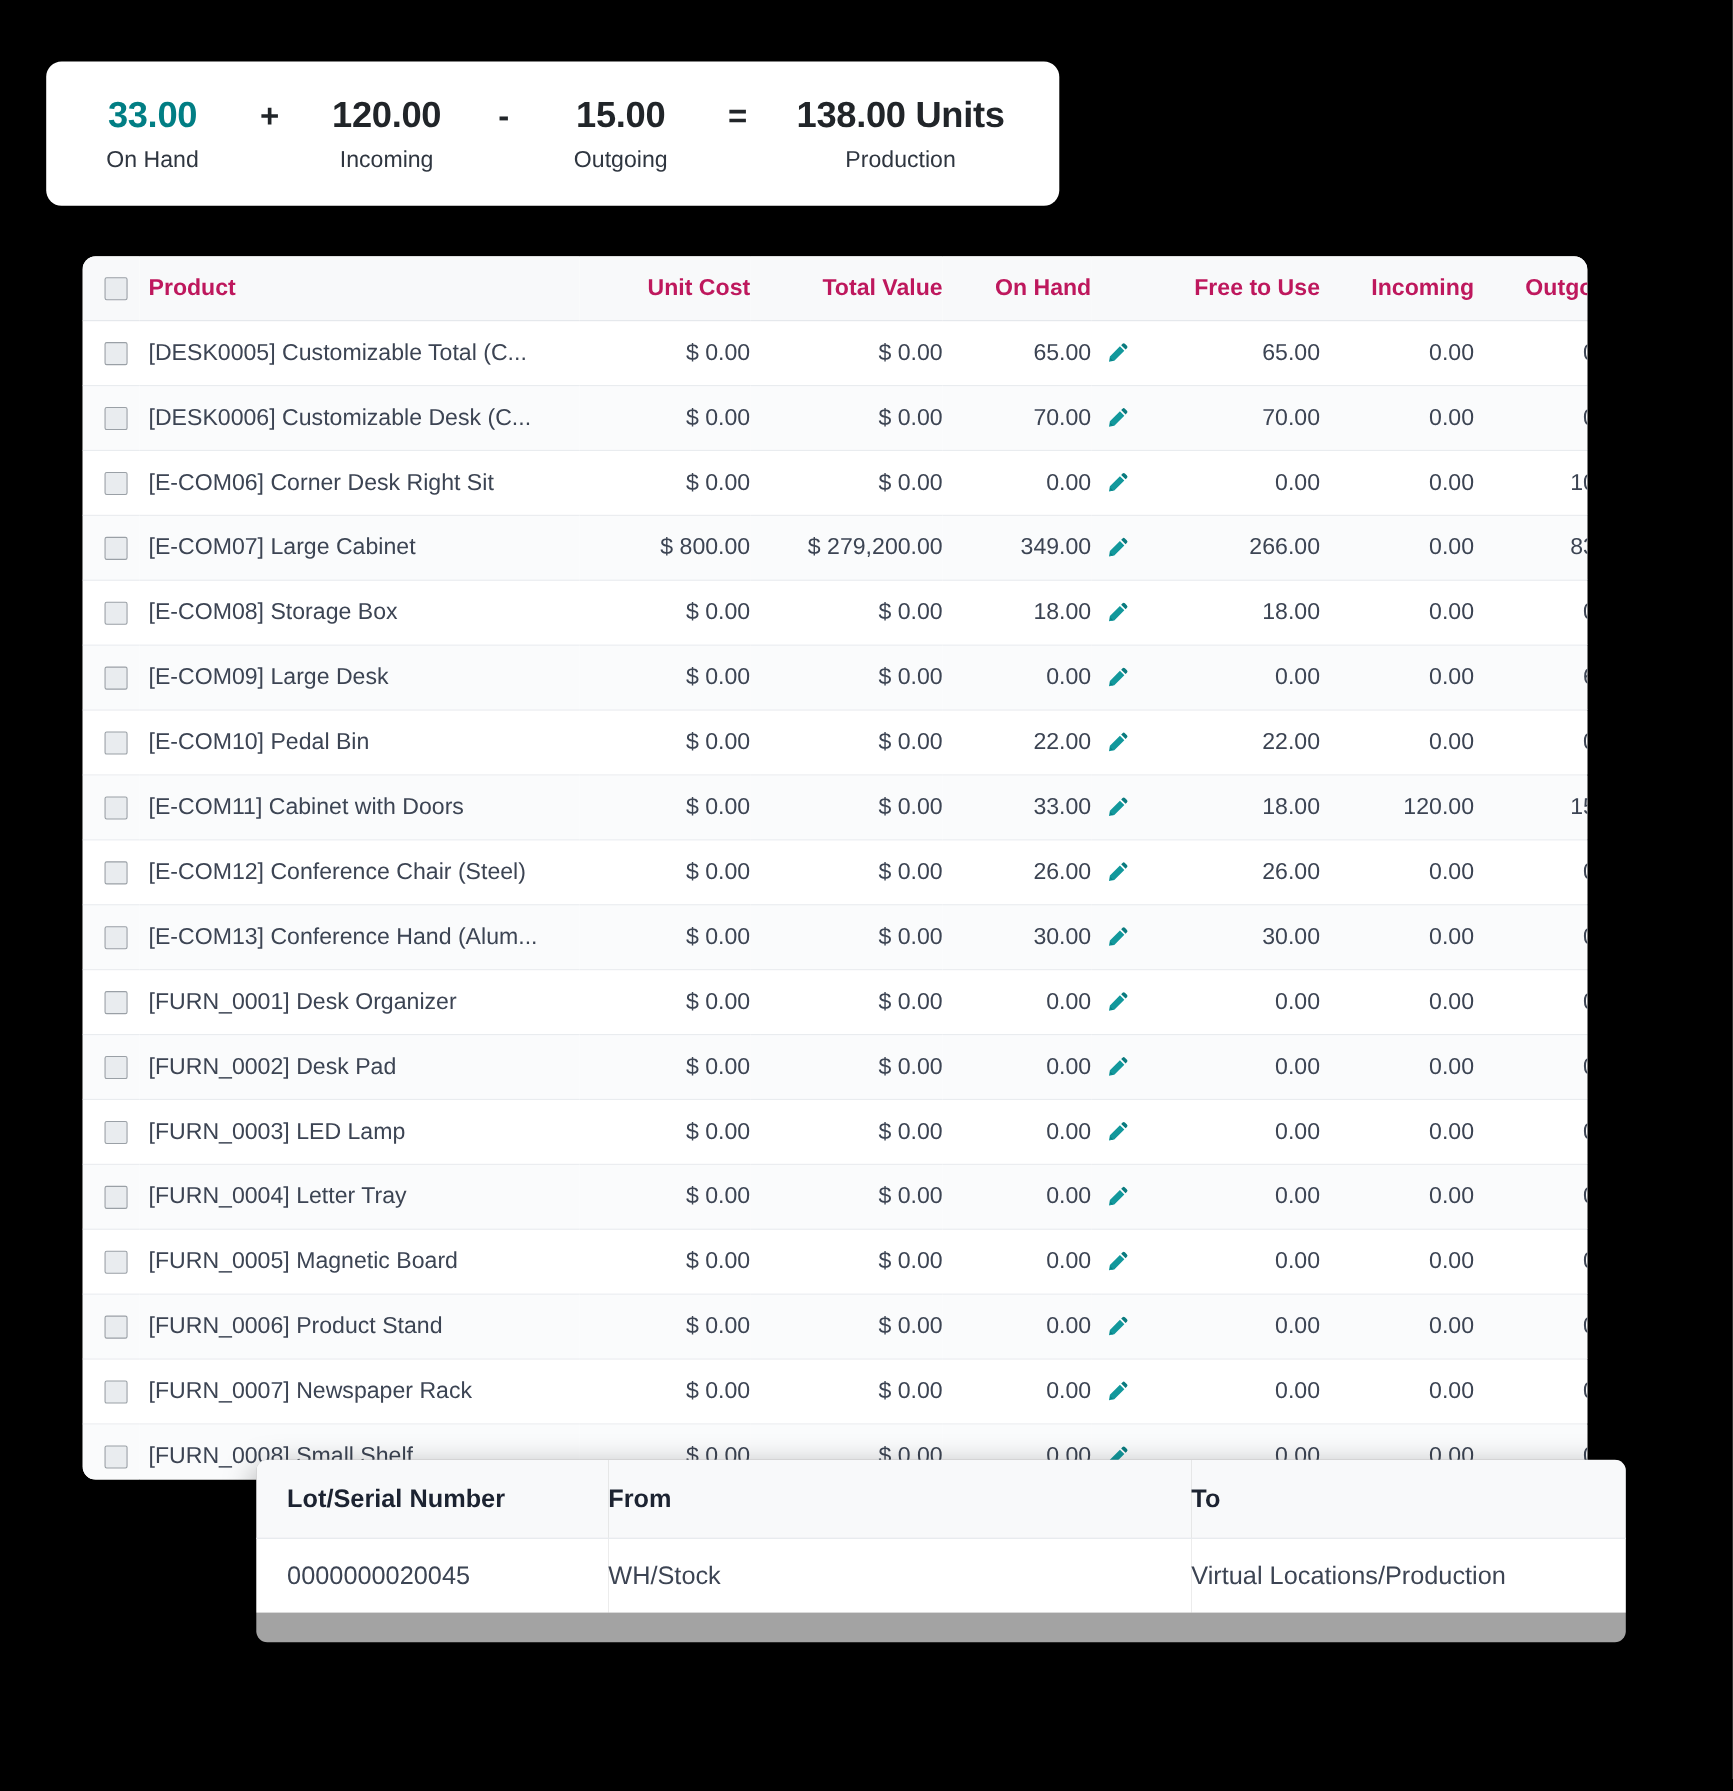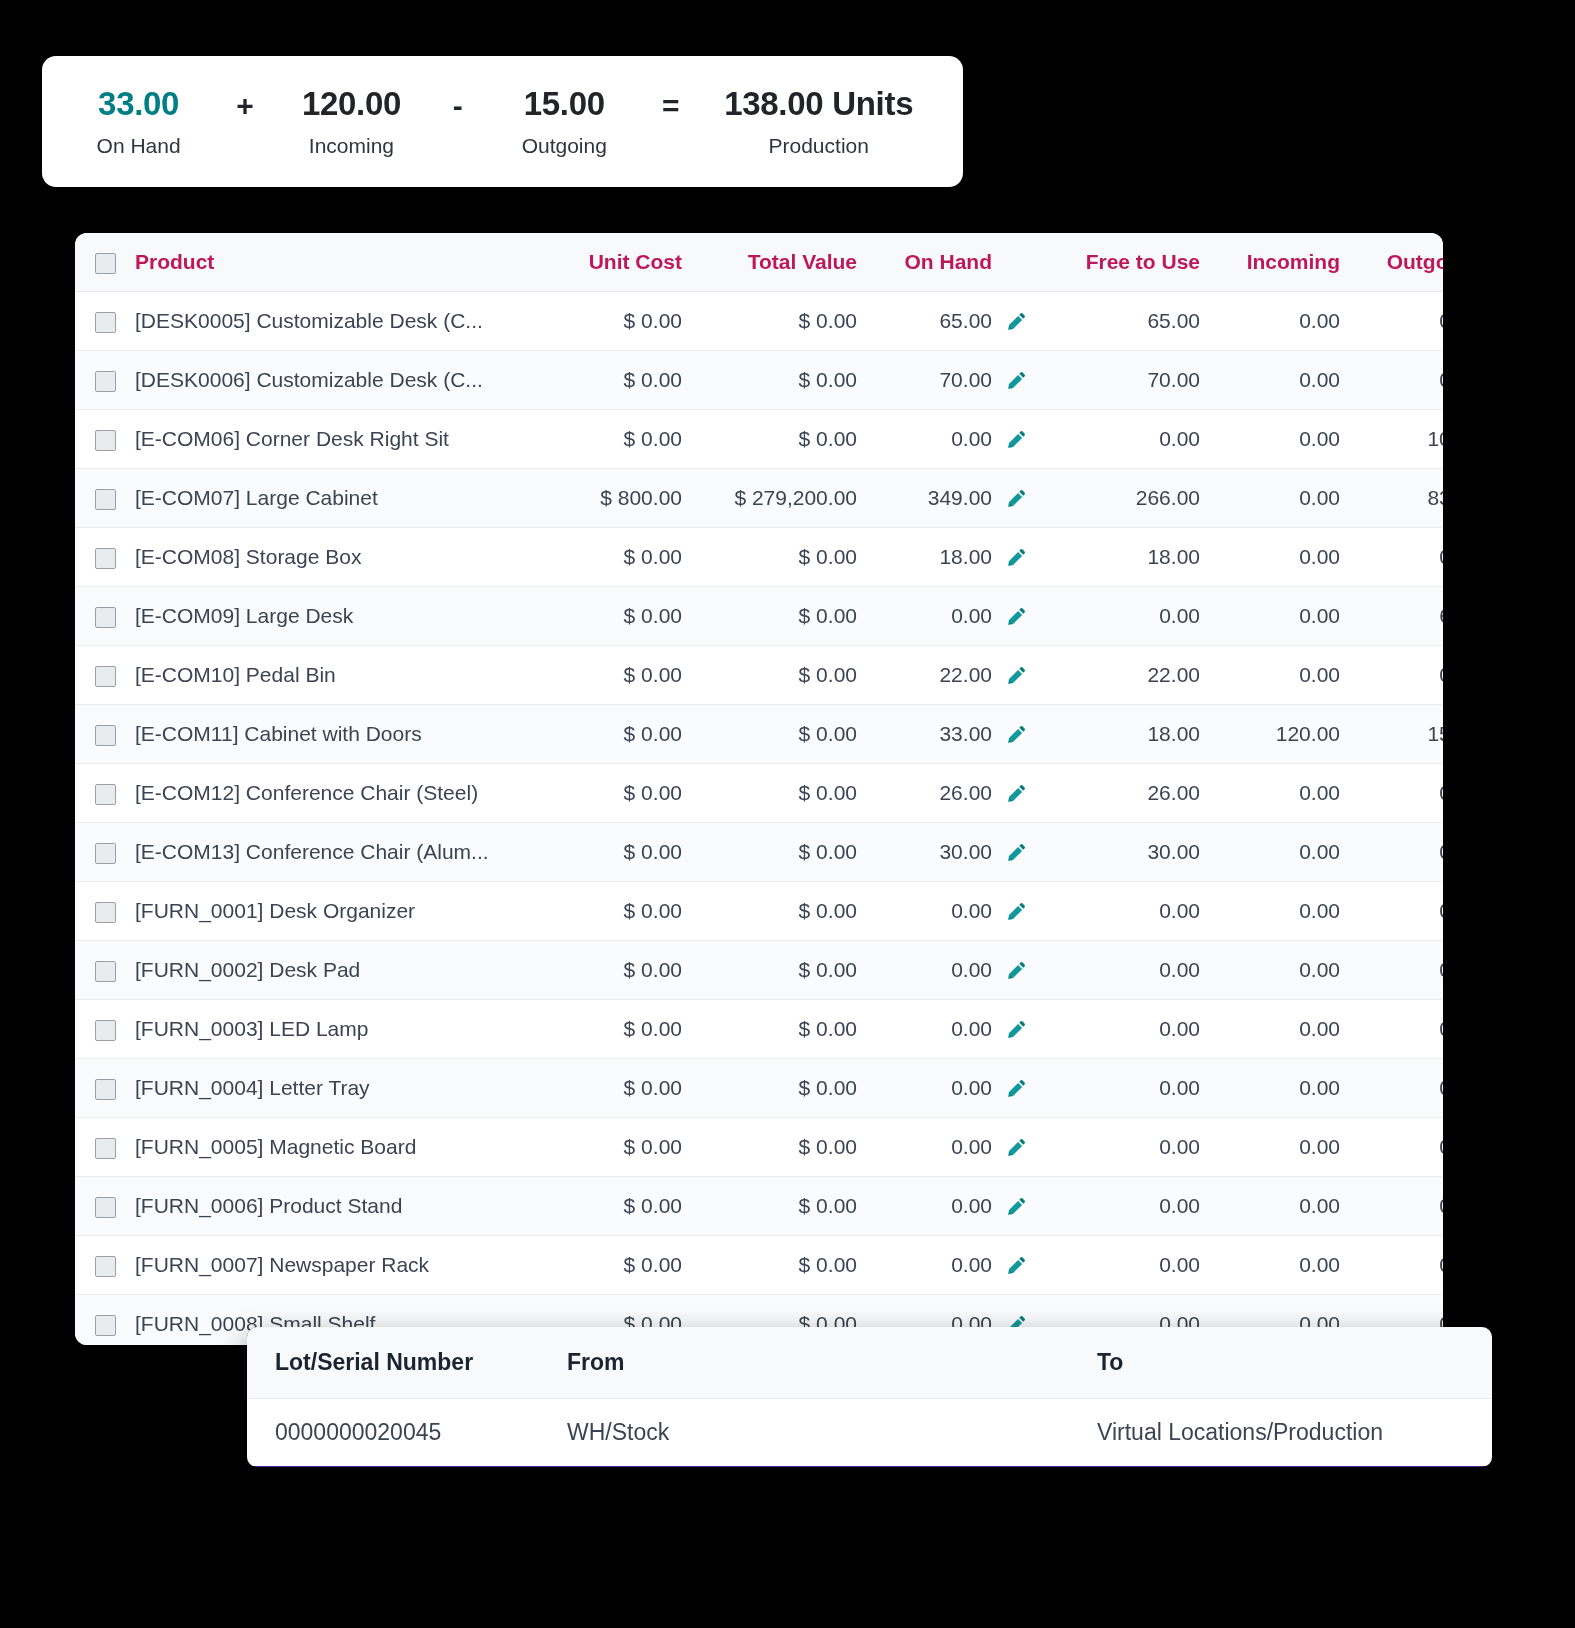--- a/index.html
+++ b/index.html
@@ -133,25 +133,25 @@
     background: #e9ecef;
     vertical-align: middle;
   }
 
   .pencil { display: inline-block; width: 20px; height: 20px; vertical-align: middle; }
   .pencil svg { display: block; }
 
   
   .lot-card {
     position: absolute;
-    left: 247px;
+    left: 233px;
     top: 1327px;
     width: 1245px;
-    height: 140px;
-    background: #4c1d95;
+    height: 166px;
+    background: #a3a3a3;
     border-radius: 10px;
     box-shadow: 0 10px 30px rgba(0,0,0,0.40);
     overflow: hidden;
   }
   table.lot {
     width: 100%;
     border-collapse: collapse;
     table-layout: fixed;
   }
   table.lot thead th {
@@ -226,21 +226,21 @@
           <th class="c-pencil"></th>
           <th class="c-free">Free to Use</th>
           <th class="c-in">Incoming</th>
           <th class="c-out">Outgoing</th>
 
         </tr>
       </thead>
       <tbody id="grid-body">
           <tr>
             <td class="c-check"><span class="chk"></span></td>
-            <td class="c-product">[DESK0005] Customizable Desk (C...</td>
+            <td class="c-product">[DESK0005] Customizable Total (C...</td>
             <td class="c-unit">$ 0.00</td>
             <td class="c-total">$ 0.00</td>
             <td class="c-onhand">65.00</td>
             <td class="c-pencil"><span class="pencil"><svg viewBox="0 0 16 16" width="20" height="20" aria-hidden="true">
                   <path d="M11.6 1.2a1.2 1.2 0 0 1 1.7 0l1.5 1.5a1.2 1.2 0 0 1 0 1.7l-1 1-3.2-3.2 1-1z" fill="#0a7b7f"></path>
                   <path d="M9.7 3.1l3.2 3.2-7.3 7.3-3.9.7.7-3.9 7.3-7.3z" fill="#12989c"></path>
                   <path d="M2.4 11.2l.4 2.1 2.1.4-2.5-2.5z" fill="#0a7b7f"></path>
                 </svg></span></td>
             <td class="c-free">65.00</td>
             <td class="c-in">0.00</td>
@@ -361,21 +361,21 @@
                   <path d="M11.6 1.2a1.2 1.2 0 0 1 1.7 0l1.5 1.5a1.2 1.2 0 0 1 0 1.7l-1 1-3.2-3.2 1-1z" fill="#0a7b7f"></path>
                   <path d="M9.7 3.1l3.2 3.2-7.3 7.3-3.9.7.7-3.9 7.3-7.3z" fill="#12989c"></path>
                   <path d="M2.4 11.2l.4 2.1 2.1.4-2.5-2.5z" fill="#0a7b7f"></path>
                 </svg></span></td>
             <td class="c-free">26.00</td>
             <td class="c-in">0.00</td>
             <td class="c-out">0.00</td>
           </tr>
           <tr>
             <td class="c-check"><span class="chk"></span></td>
-            <td class="c-product">[E-COM13] Conference Chair (Alum...</td>
+            <td class="c-product">[E-COM13] Conference Hand (Alum...</td>
             <td class="c-unit">$ 0.00</td>
             <td class="c-total">$ 0.00</td>
             <td class="c-onhand">30.00</td>
             <td class="c-pencil"><span class="pencil"><svg viewBox="0 0 16 16" width="20" height="20" aria-hidden="true">
                   <path d="M11.6 1.2a1.2 1.2 0 0 1 1.7 0l1.5 1.5a1.2 1.2 0 0 1 0 1.7l-1 1-3.2-3.2 1-1z" fill="#0a7b7f"></path>
                   <path d="M9.7 3.1l3.2 3.2-7.3 7.3-3.9.7.7-3.9 7.3-7.3z" fill="#12989c"></path>
                   <path d="M2.4 11.2l.4 2.1 2.1.4-2.5-2.5z" fill="#0a7b7f"></path>
                 </svg></span></td>
             <td class="c-free">30.00</td>
             <td class="c-in">0.00</td>

